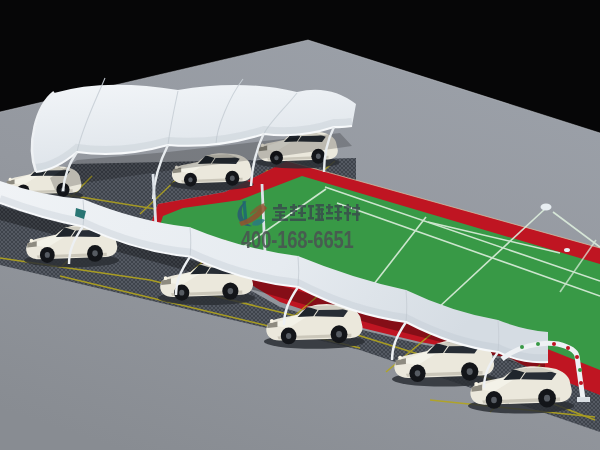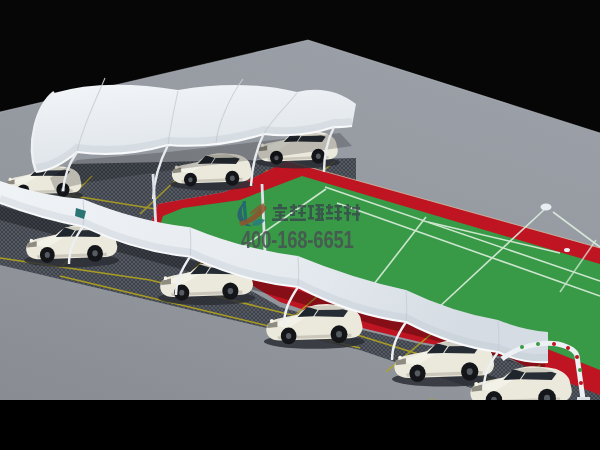--- a/index.html
+++ b/index.html
@@ -1,16 +1,16 @@
 <!DOCTYPE html>
 <html><head>
 <meta charset="utf-8">
 <style>
   html,body{margin:0;padding:0;background:#000;}
-  #scene{width:600px;height:400px;position:relative;overflow:hidden;font-family:"Liberation Sans",sans-serif;}
+  #scene{width:600px;height:450px;position:relative;overflow:hidden;font-family:"Liberation Sans",sans-serif;}
 </style>
 </head>
 <body>
 <div id="scene">
 <svg width="600" height="450" viewBox="0 0 600 450">
 <defs>
   <linearGradient id="groundGrad" x1="0.7" y1="0" x2="0.2" y2="1">
     <stop offset="0" stop-color="#9ba0a8"></stop>
     <stop offset="0.5" stop-color="#94989f"></stop>
     <stop offset="1" stop-color="#888c92"></stop>

